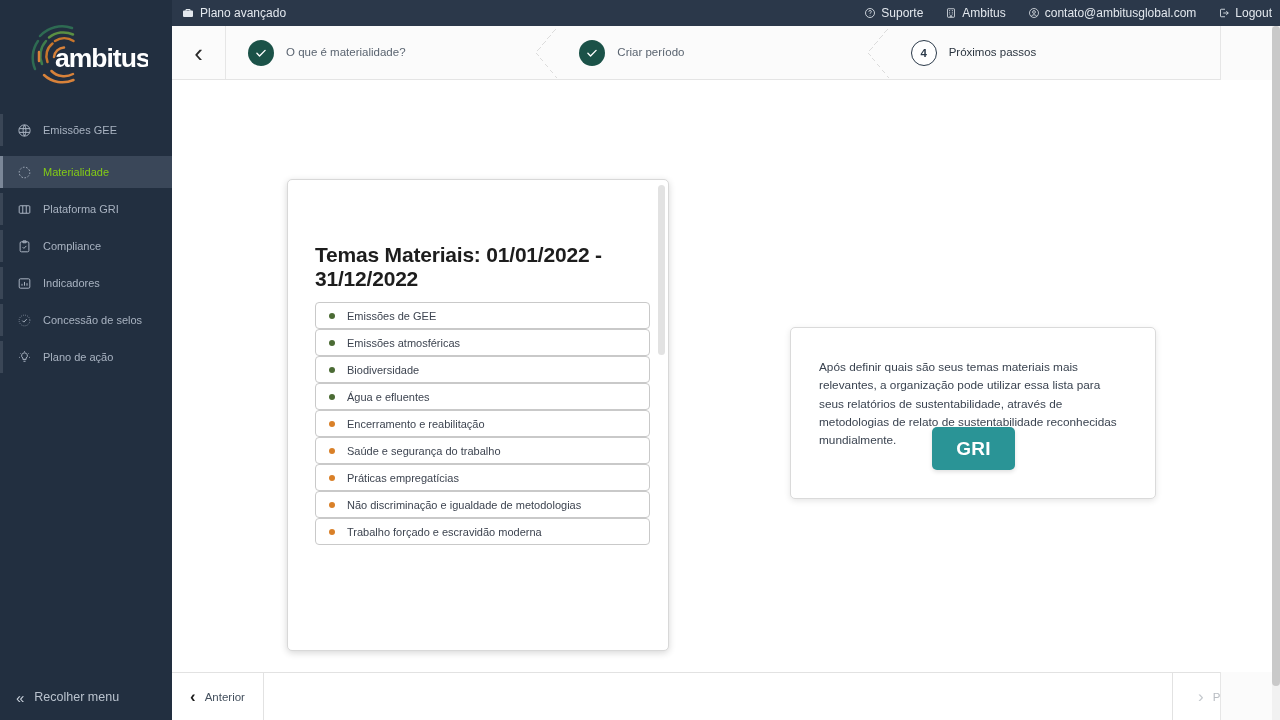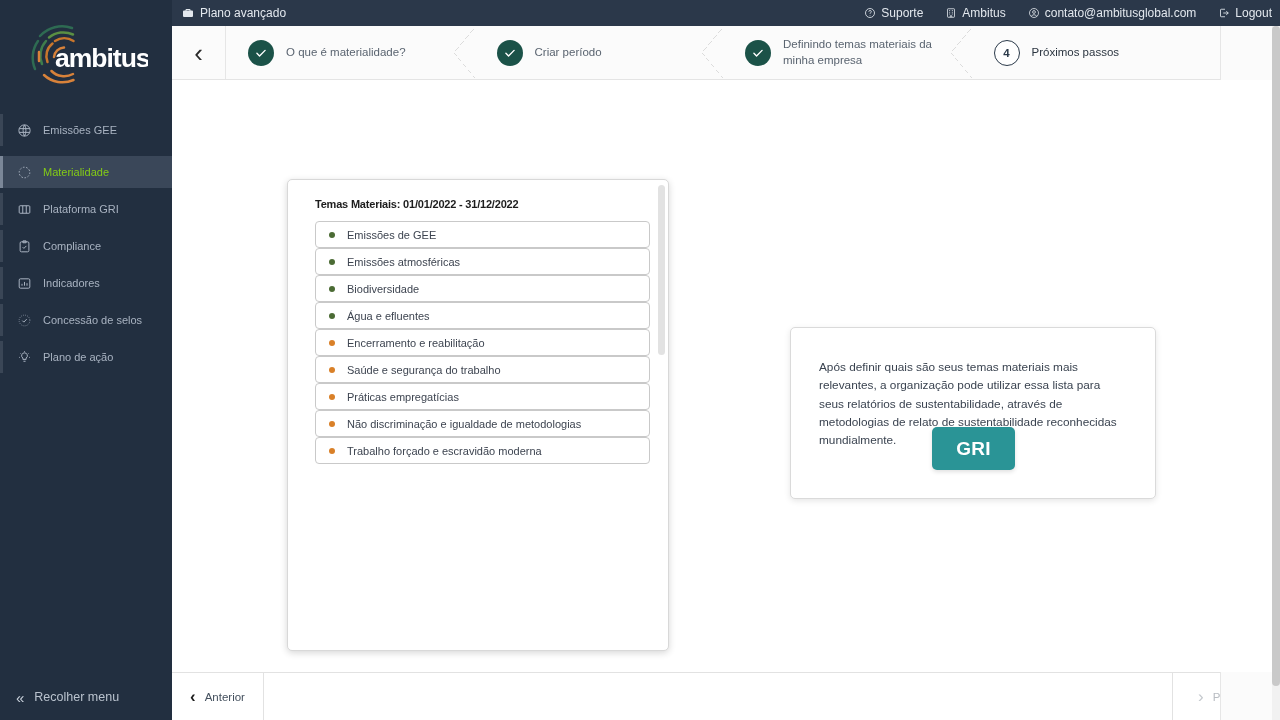--- a/index.html
+++ b/index.html
@@ -148,22 +148,22 @@
     border: 1px solid #d8d8d8; border-radius: 5px;
     box-shadow: 0 2px 7px rgba(0,0,0,0.16);
     overflow: hidden;
   }
   .mat-inner {
     position: absolute; inset: 0;
     padding: 18px 18px 0 27px;
     overflow: hidden;
   }
   .mat-title {
-    font-size: 11px; font-weight: bold; color: #1d1d1d;
-    letter-spacing: -0.2px; margin-bottom: 11px;
+    font-size: 21px; font-weight: bold; color: #1d1d1d;
+    letter-spacing: -0.2px; margin-bottom: 11px; margin-top: 45px;
   }
   .mat-list { display: flex; flex-direction: column; gap: 0; }
   .mat-item {
     height: 27px; border: 1px solid #c9c9c9; border-radius: 4px;
     display: flex; align-items: center; padding-left: 13px;
     background: #ffffff; cursor: pointer;
     flex: 0 0 27px;
   }
   .dot { width: 6px; height: 6px; border-radius: 50%; margin-right: 12px; flex: 0 0 6px; }
   .dot.green { background: #4b6b34; }
@@ -425,28 +425,20 @@
 
         <div class="step">
           <span class="step-circle done">
             <svg viewBox="0 0 24 24" fill="none" stroke="currentColor" stroke-width="2.4" stroke-linecap="round" stroke-linejoin="round">
                 <path d="M5 12.5l4.5 4.5L19 7.5"></path>
               </svg>
           </span>
           <span class="step-label">Criar período</span>
         </div>
 
-        <div class="step">
-          <span class="step-circle done">
-            <svg viewBox="0 0 24 24" fill="none" stroke="currentColor" stroke-width="2.4" stroke-linecap="round" stroke-linejoin="round">
-                <path d="M5 12.5l4.5 4.5L19 7.5"></path>
-              </svg>
-          </span>
-          <span class="step-label">Definindo temas materiais da minha empresa</span>
-        </div>
 
         <div class="step">
           <span class="step-circle current">4</span>
           <span class="step-label dark">Próximos passos</span>
         </div>
       </div>
 
       <div class="step-arrow-btn right">
         <span class="chev-big muted">›</span>
       </div>

